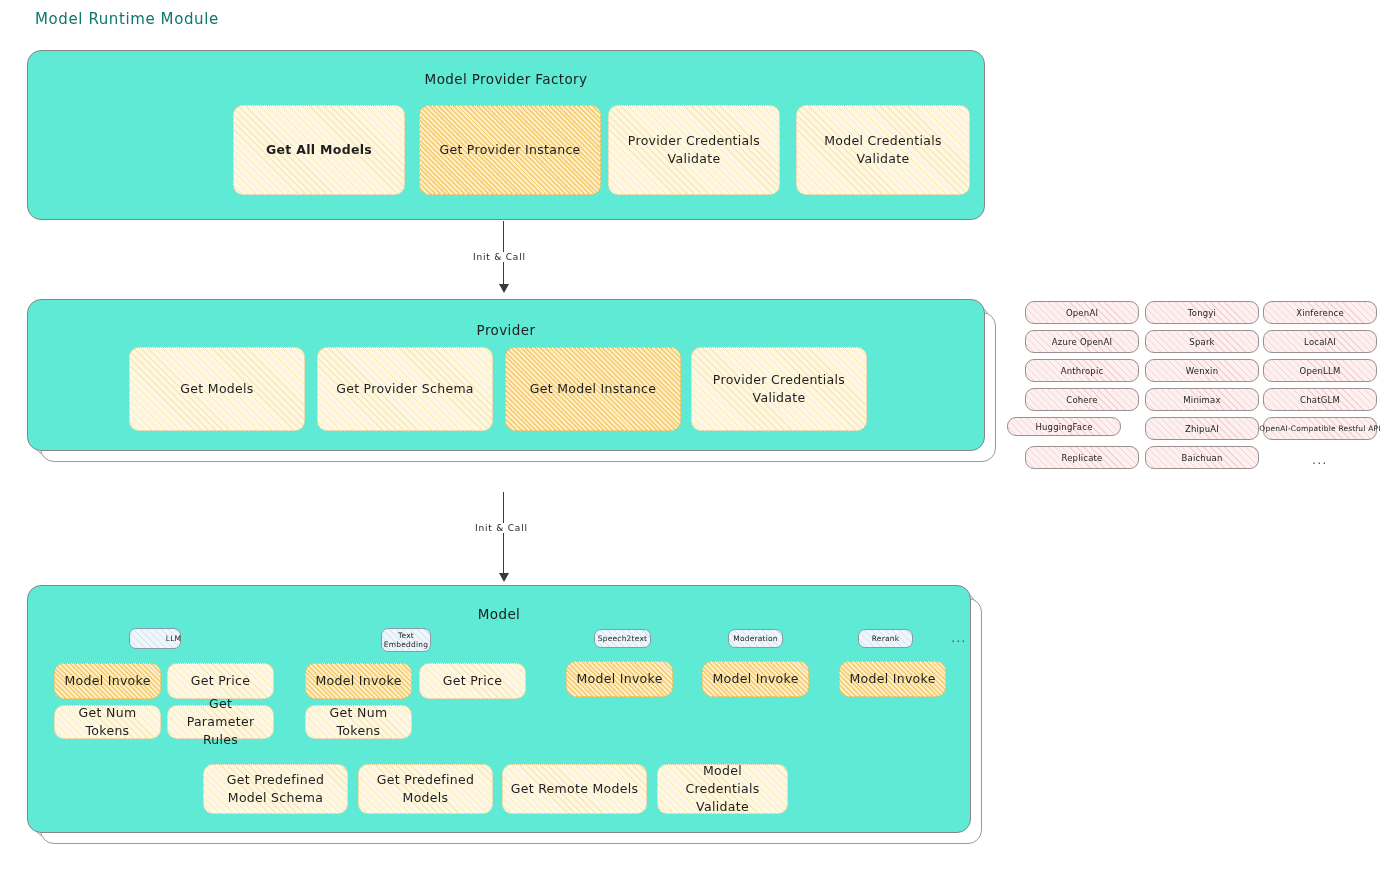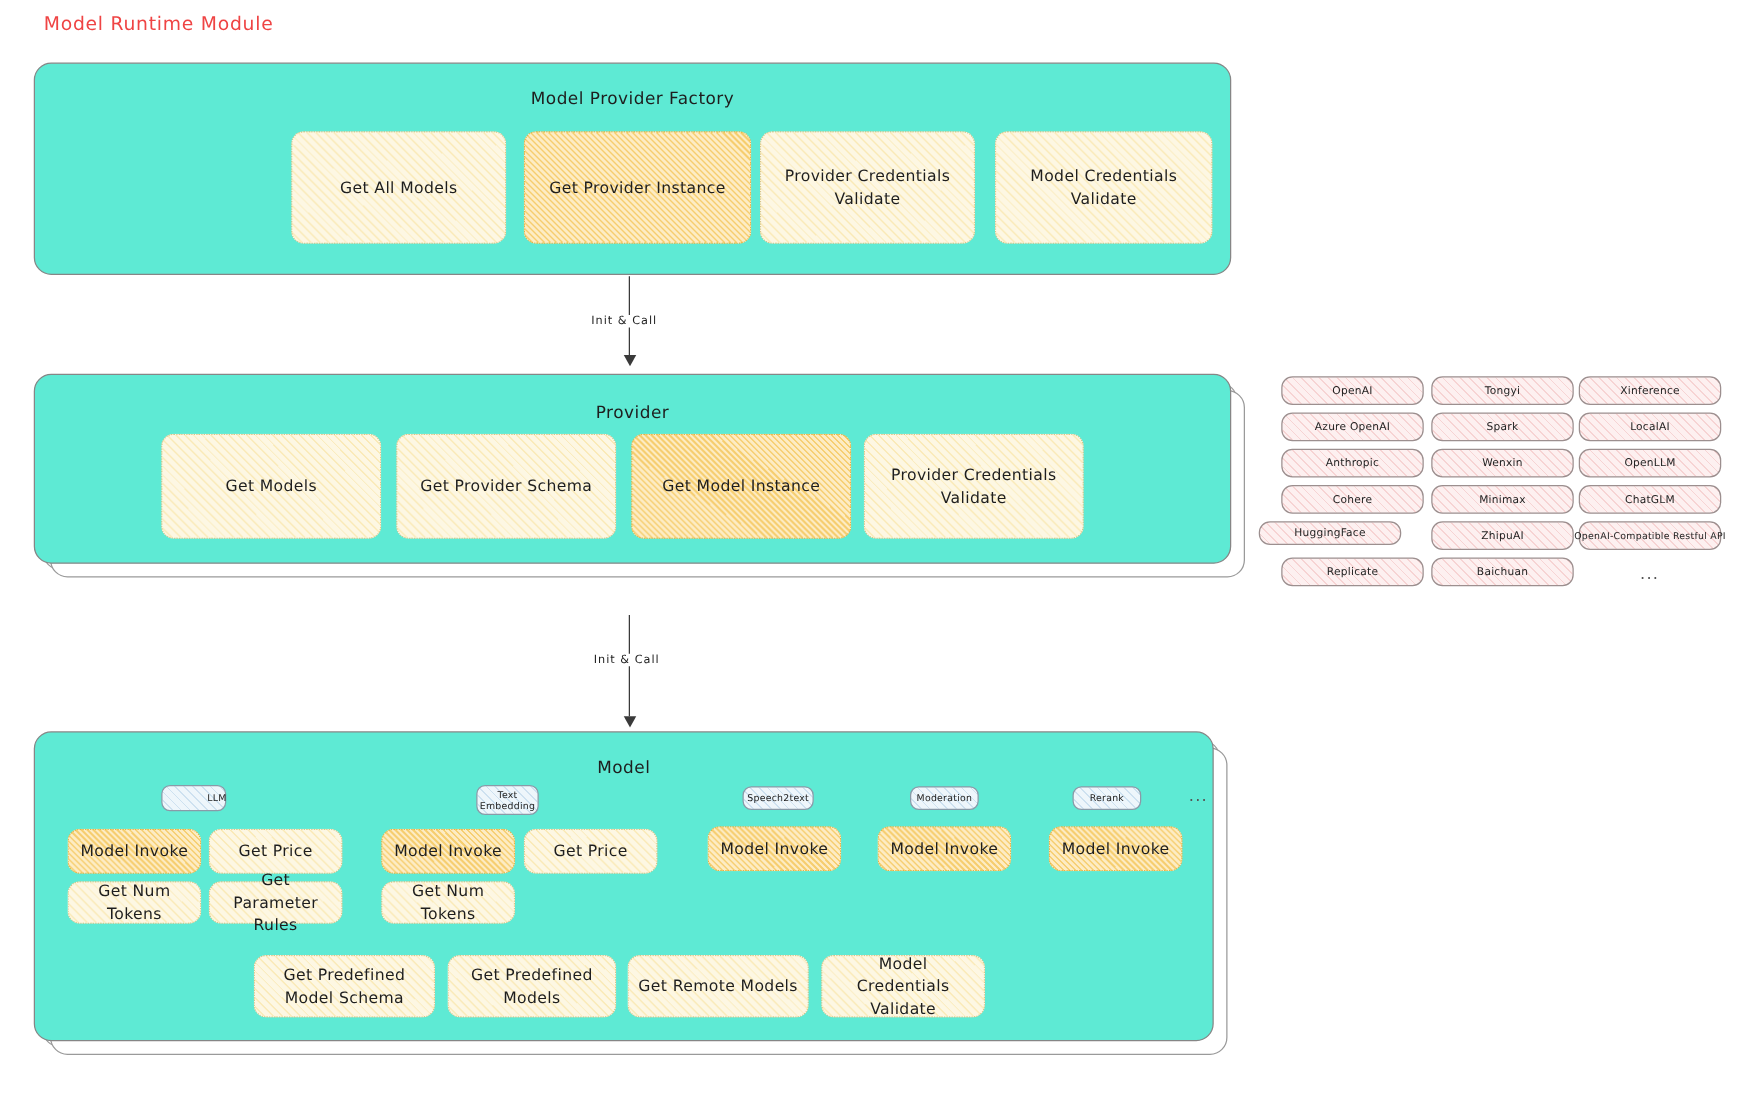--- a/index.html
+++ b/index.html
@@ -9,21 +9,21 @@
     font-family:"DejaVu Sans","Liberation Sans",sans-serif;
     position:relative;
     overflow:hidden;
     color:#1e1e1e;
   }
   .canvas{position:absolute;left:0;top:0;width:1393px;height:880px;}
 
   
   .page-title{
     position:absolute;left:35px;top:10px;
-    font-size:15px;letter-spacing:.6px;color:#ef4444;
+    font-size:15px;letter-spacing:.6px;color:#0f766e;
   }
 
   
   .hdcard{
     position:absolute;
     background:#5eead4;
     border:1.2px solid #868686;
     border-radius:14px;
     box-sizing:border-box;
   }
@@ -151,21 +151,21 @@
 <body>
 
 <div class="canvas">
 
   <div class="page-title">Model Runtime Module</div>
 
   <div class="hdcard" style="left:27px;top:50px;width:958px;height:170px;">
     <div class="card-title" style="top:20px;">Model Provider Factory</div>
   </div>
 
-  <div class="ybox" style="left:233px;top:105px;width:172px;height:90px;">Get All Models</div>
+  <div class="ybox" style="left:233px;top:105px;width:172px;height:90px;font-weight:bold;">Get All Models</div>
   <div class="ybox strong" style="left:419px;top:105px;width:182px;height:90px;">Get Provider Instance</div>
   <div class="ybox" style="left:608px;top:105px;width:172px;height:90px;">Provider Credentials Validate</div>
   <div class="ybox" style="left:796px;top:105px;width:174px;height:90px;">Model Credentials Validate</div>
 
   <div class="arrow" style="left:503px;top:221px;height:72px;">
     <div class="stem" style="height:63px;"></div>
     <div class="head" style="top:63px;"></div>
   </div>
   <div class="arrow-label" style="left:469px;top:252px;">Init &amp; Call</div>
 

